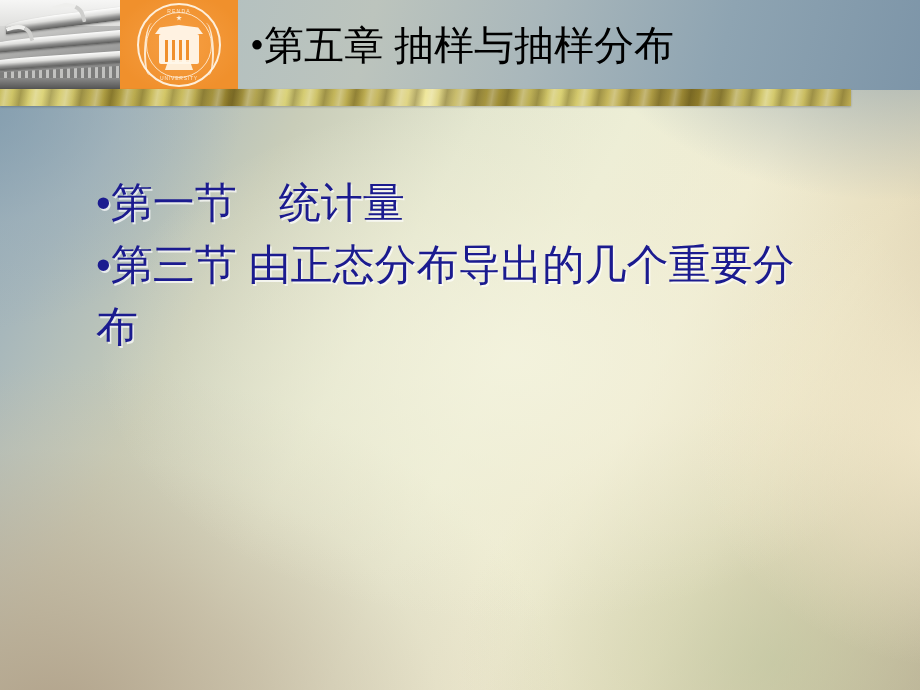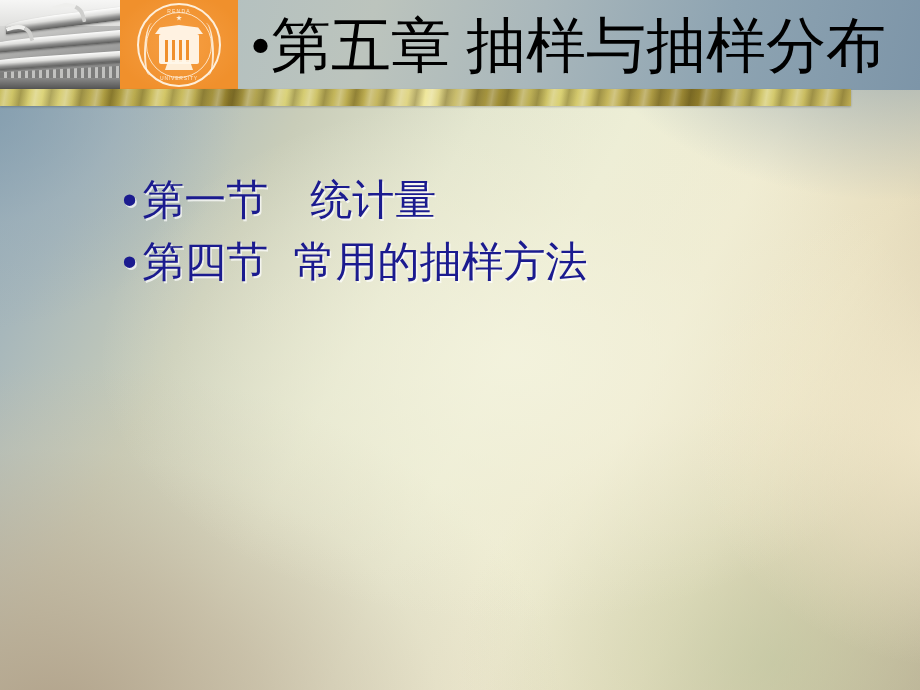--- a/index.html
+++ b/index.html
@@ -252,38 +252,37 @@
          #b5a448 42%, #efe79c 50%, #9b8932 58%,
          #dcd376 66%, #b9a74e 74%, #8e7b2a 82%,
          #d6cc70 90%, #bcab52 100%);
     box-shadow: 0 1px 2px rgba(0,0,0,0.22);
   }
 
   
   .title {
     position: absolute;
     left: 250px; top: 20px;
-    font-size: 60px;
+    font-size: 40px;
     line-height: 52px;
     color: #000000;
     white-space: nowrap;
     font-family: "Liberation Serif", "DejaVu Serif", serif;
   }
 
   
   .body-list {
     position: absolute;
     left: 96px; top: 172px;
     width: 740px;
     font-size: 42px;
     line-height: 62px;
     color: #1b1b8f;
-    font-family: Liberation Mono, monospace;
+    font-family: Liberation Sans, sans-serif;
     text-shadow: 1.5px 1.5px 0 rgba(255,255,255,0.70);
-    margin-left: 21px;
   }
   .li {
     position: relative;
     padding-left: 0;
     white-space: normal;
   }
   .bullet {
     display: inline;
     font-size: 42px;
   }
@@ -335,17 +334,17 @@
     <div class="title">•第五章  抽样与抽样分布</div>
   </div>
 
   <div class="gold-band"></div>
 
   <div class="body-list">
     <div class="li">
       <span class="bullet">•</span><span class="li-text">第一节　统计量</span>
     </div>
     <div class="li">
-      <span class="bullet">•</span><span class="li-text">第四节  常用的抽样方法</span>
+      <span class="bullet">•</span><span class="li-text">第三节  由正态分布导出的几个重要分布</span>
     </div>
   </div>
 
 </div>
 
 </body></html>

